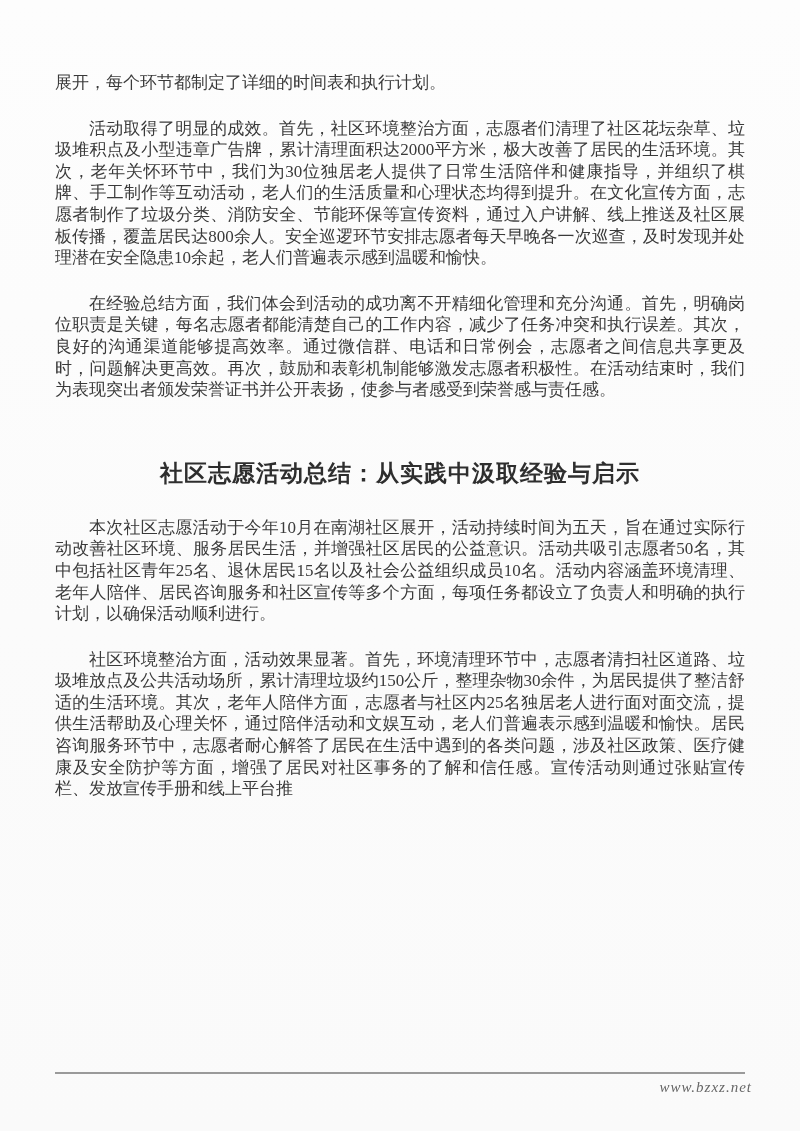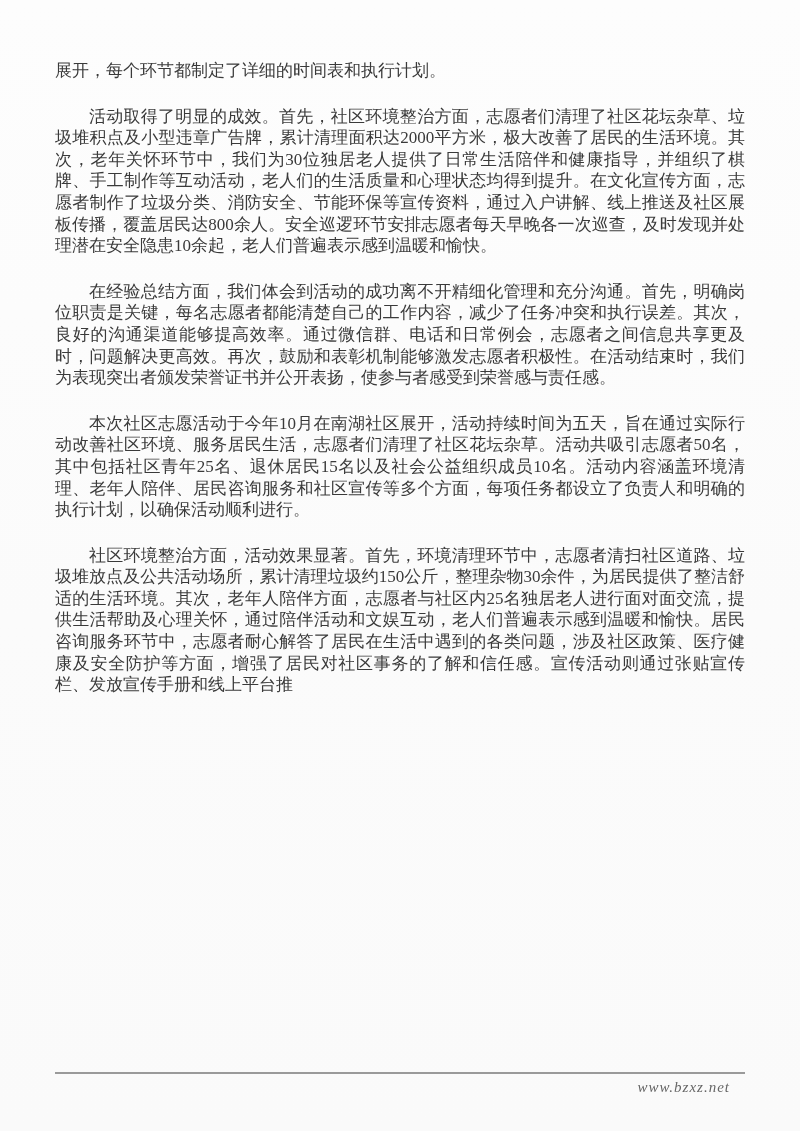--- a/index.html
+++ b/index.html
@@ -31,21 +31,21 @@
     font-size: 100px;
     letter-spacing: 14px;
     color: #dedede;
     opacity: 0.75;
     white-space: nowrap;
     user-select: none;
   }
   .content {
     position: absolute;
     left: 55px;
-    top: 0;
+    top: 12px;
     width: 690px;
     height: 1068px;
     overflow: hidden;
     z-index: 2;
     color: #3a3a3a;
     font-size: 17px;
     line-height: 21.6px;
     text-align: justify;
   }
   .para {
@@ -73,21 +73,21 @@
     position: absolute;
     left: 55px;
     top: 1072px;
     width: 690px;
     height: 2px;
     background: #9a9a9a;
     z-index: 3;
   }
   .footer-url {
     position: absolute;
-    right: 70px;
+    right: 48px;
     top: 1079px;
     z-index: 3;
     font-family: "Liberation Serif", "DejaVu Serif", serif;
     font-style: italic;
     font-size: 15px;
     letter-spacing: 1px;
     color: #666666;
   }
 </style>
 </head>
@@ -95,20 +95,21 @@
 
 <div class="page">
   <div class="scan-tint"></div>
 
 
   <div class="content">
     <p class="para no-indent first">展开，每个环节都制定了详细的时间表和执行计划。</p>
     <p class="para">活动取得了明显的成效。首先，社区环境整治方面，志愿者们清理了社区花坛杂草、垃圾堆积点及小型违章广告牌，累计清理面积达2000平方米，极大改善了居民的生活环境。其次，老年关怀环节中，我们为30位独居老人提供了日常生活陪伴和健康指导，并组织了棋牌、手工制作等互动活动，老人们的生活质量和心理状态均得到提升。在文化宣传方面，志愿者制作了垃圾分类、消防安全、节能环保等宣传资料，通过入户讲解、线上推送及社区展板传播，覆盖居民达800余人。安全巡逻环节安排志愿者每天早晚各一次巡查，及时发现并处理潜在安全隐患10余起，老人们普遍表示感到温暖和愉快。</p>
     <p class="para">在经验总结方面，我们体会到活动的成功离不开精细化管理和充分沟通。首先，明确岗位职责是关键，每名志愿者都能清楚自己的工作内容，减少了任务冲突和执行误差。其次，良好的沟通渠道能够提高效率。通过微信群、电话和日常例会，志愿者之间信息共享更及时，问题解决更高效。再次，鼓励和表彰机制能够激发志愿者积极性。在活动结束时，我们为表现突出者颁发荣誉证书并公开表扬，使参与者感受到荣誉感与责任感。</p>
 
+    <h1 class="doc-title">社区志愿活动总结：从实践中汲取经验与启示</h1>
 
-    <p class="para">本次社区志愿活动于今年10月在南湖社区展开，活动持续时间为五天，旨在通过实际行动改善社区环境、服务居民生活，志愿者们清理了社区花坛杂草。活动共吸引志愿者50名，其中包括社区青年25名、退休居民15名以及社会公益组织成员10名。活动内容涵盖环境清理、老年人陪伴、居民咨询服务和社区宣传等多个方面，每项任务都设立了负责人和明确的执行计划，以确保活动顺利进行。</p>
+    <p class="para">本次社区志愿活动于今年10月在南湖社区展开，活动持续时间为五天，旨在通过实际行动改善社区环境、服务居民生活，并增强社区居民的公益意识。活动共吸引志愿者50名，其中包括社区青年25名、退休居民15名以及社会公益组织成员10名。活动内容涵盖环境清理、老年人陪伴、居民咨询服务和社区宣传等多个方面，每项任务都设立了负责人和明确的执行计划，以确保活动顺利进行。</p>
     <p class="para">社区环境整治方面，活动效果显著。首先，环境清理环节中，志愿者清扫社区道路、垃圾堆放点及公共活动场所，累计清理垃圾约150公斤，整理杂物30余件，为居民提供了整洁舒适的生活环境。其次，老年人陪伴方面，志愿者与社区内25名独居老人进行面对面交流，提供生活帮助及心理关怀，通过陪伴活动和文娱互动，老人们普遍表示感到温暖和愉快。居民咨询服务环节中，志愿者耐心解答了居民在生活中遇到的各类问题，涉及社区政策、医疗健康及安全防护等方面，增强了居民对社区事务的了解和信任感。宣传活动则通过张贴宣传栏、发放宣传手册和线上平台推</p>
   </div>
 
   <div class="footer-rule"></div>
   <div class="footer-url">www.bzxz.net</div>
 </div>
 
 </body></html>

